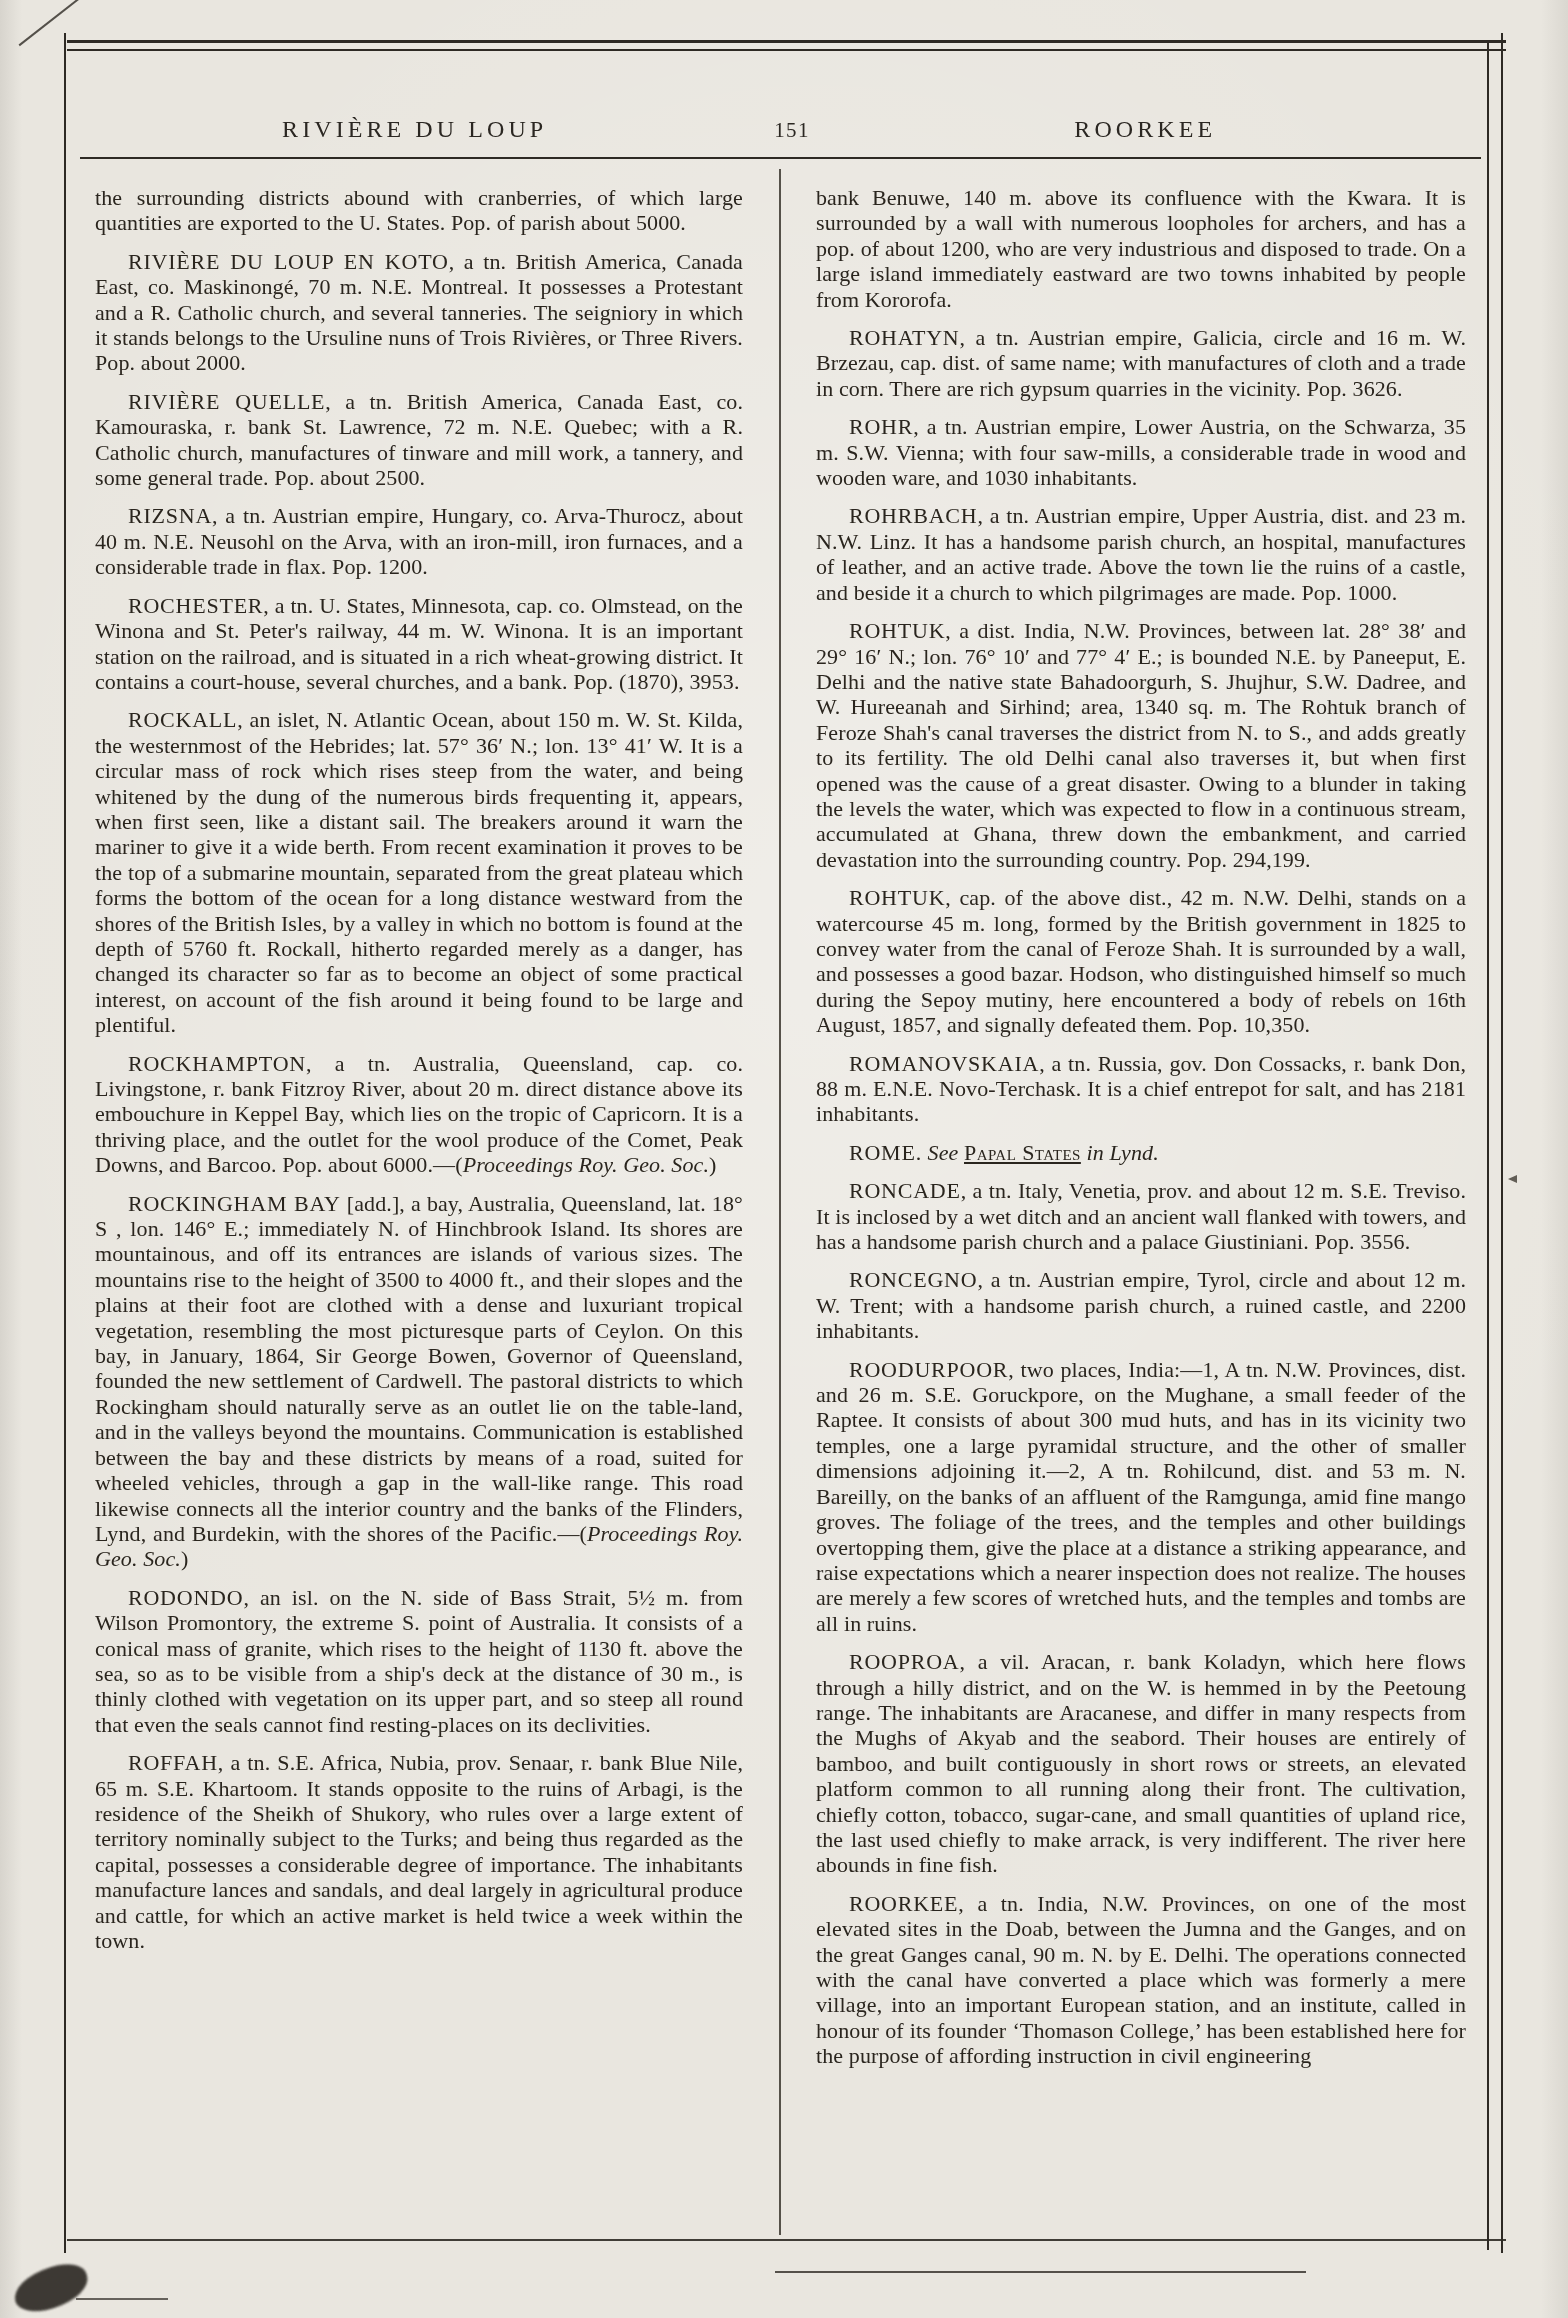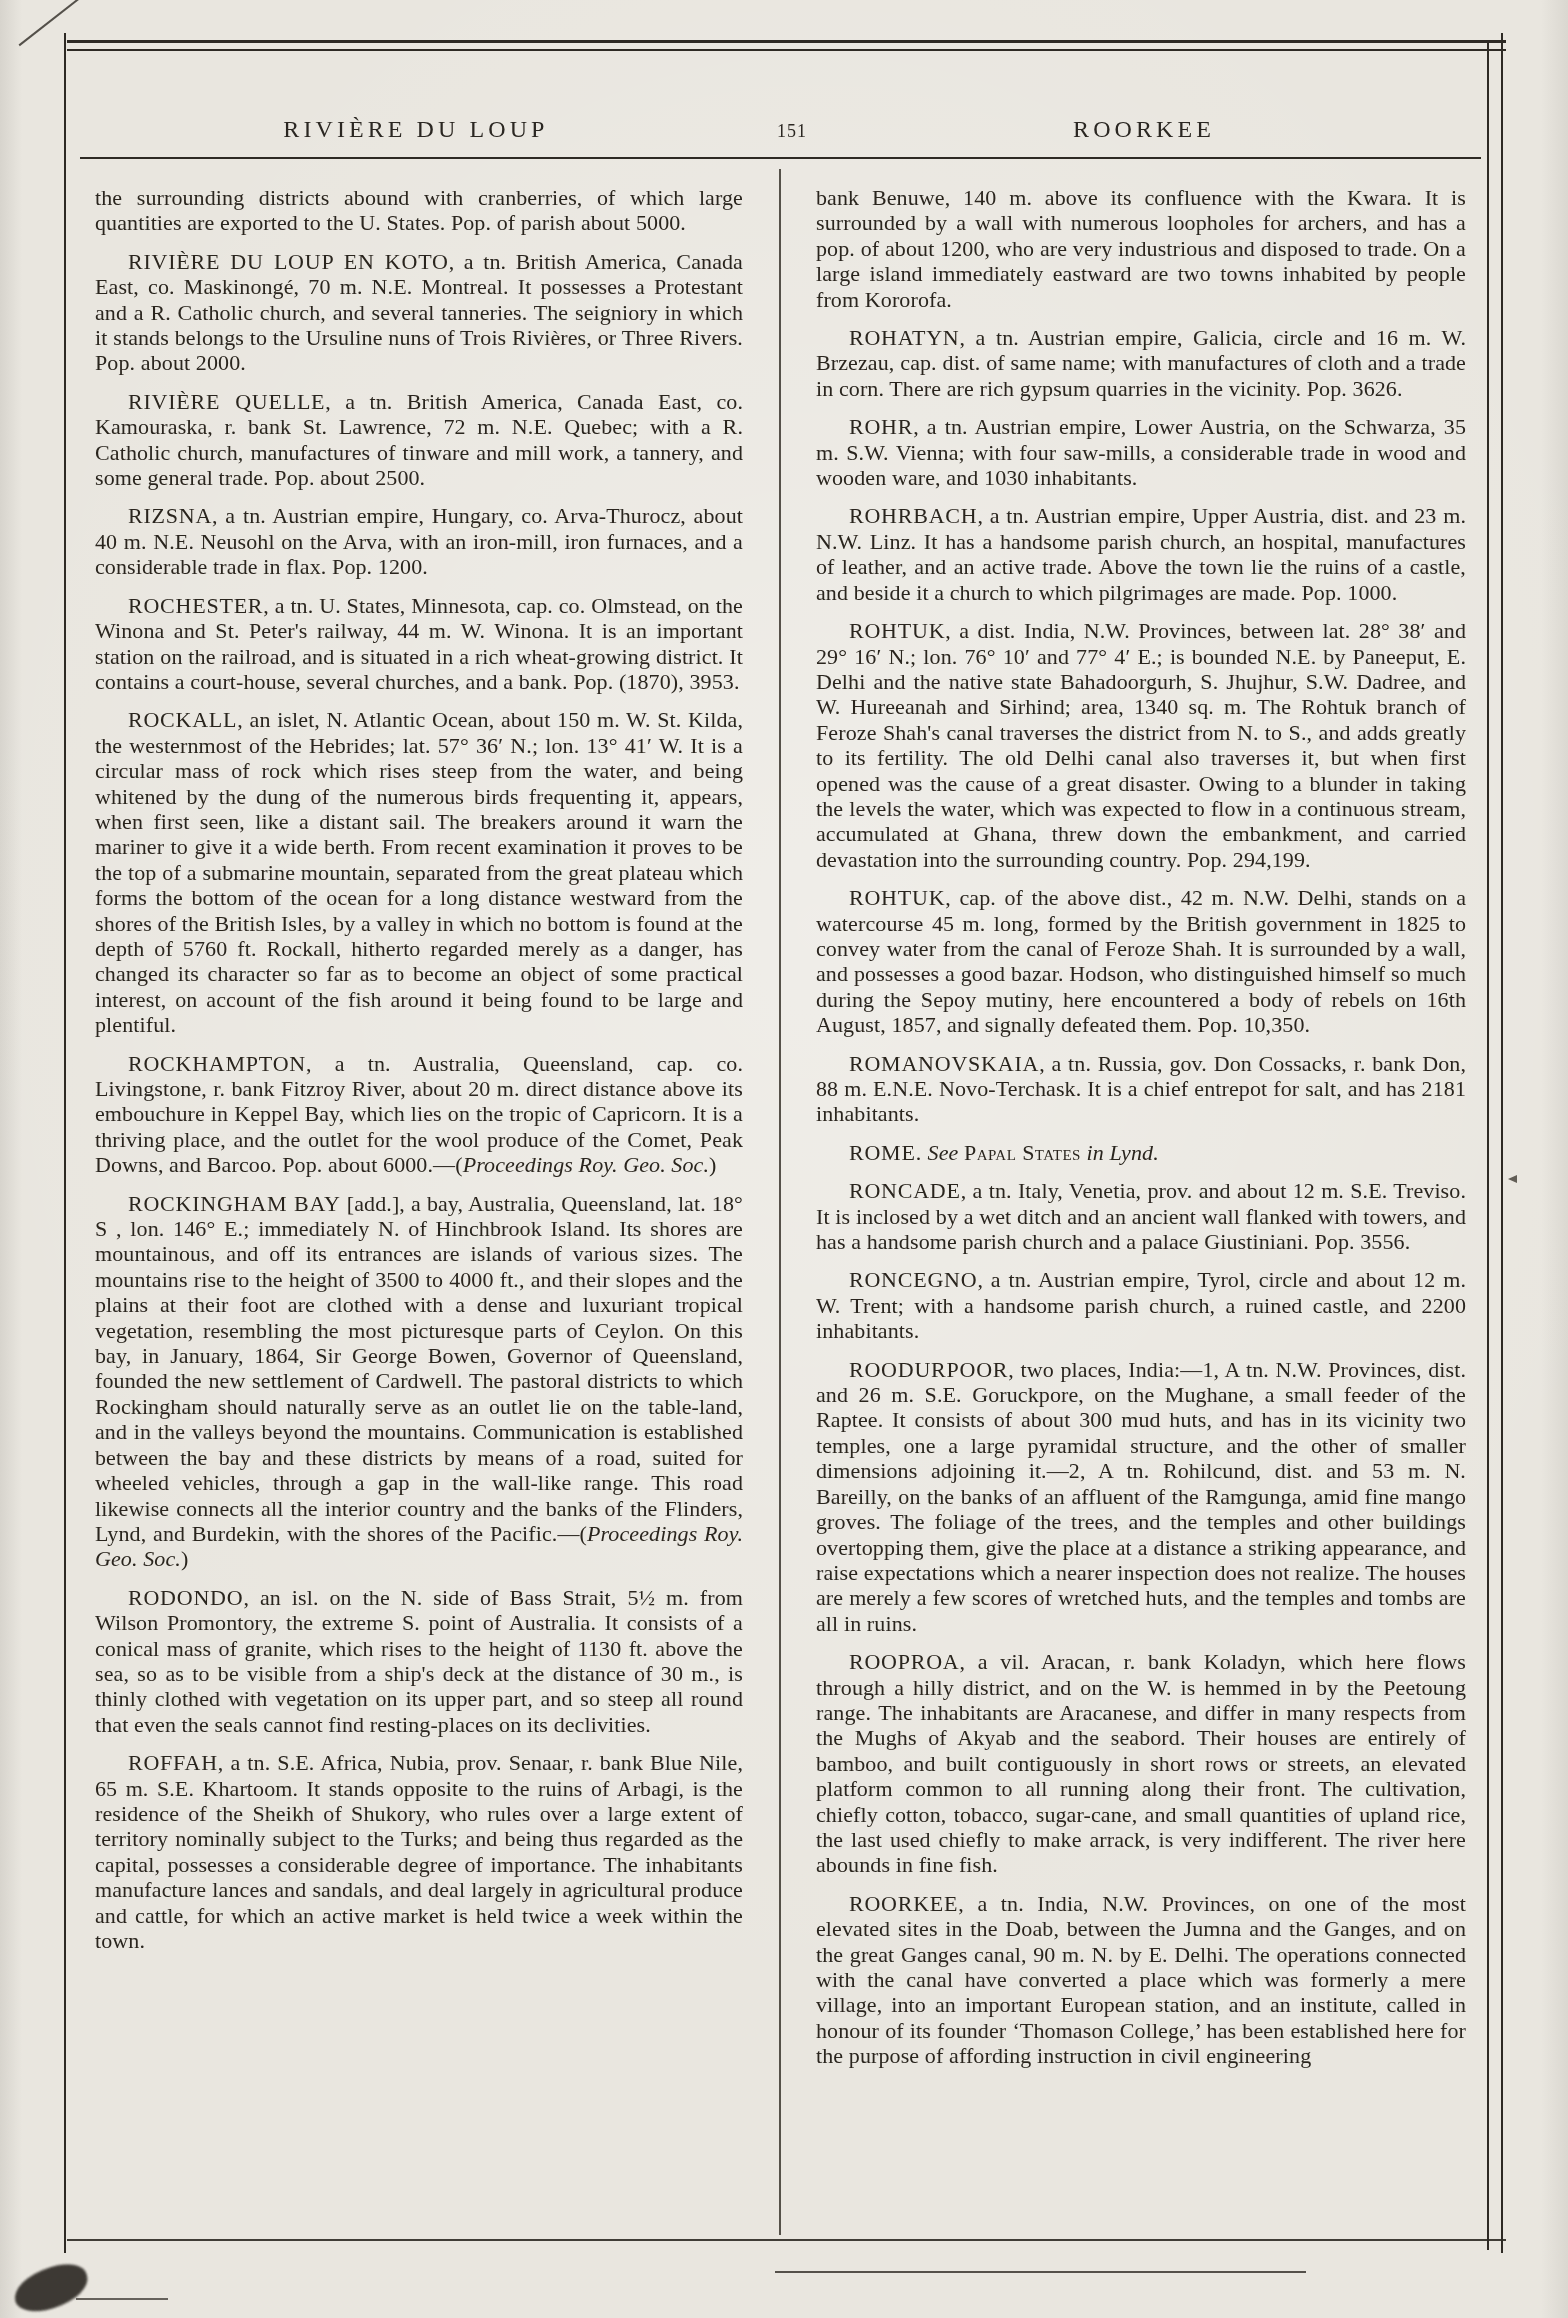--- a/index.html
+++ b/index.html
@@ -41,39 +41,39 @@
     opacity: .85;
   }
 
   
   .running-header {
     position: absolute; top: 116px; left: 80px; width: 1401px;
     display: flex; align-items: baseline;
   }
   .rh-side   { font-size: 24px; letter-spacing: .17em; color: #2b2722; white-space: nowrap; }
   .rh-left   { width: 674px; text-align: center; }
-  .rh-center { flex: 1; text-align: center; font-size: 18px; letter-spacing: .06em; color:#2b2722;margin-left:25px; }
+  .rh-center { flex: 1; text-align: center; font-size: 21px; letter-spacing: .06em; color:#2b2722;margin-left:25px; }
   .rh-right  { width: 676px; text-align: center; }
   .header-rule { left: 80px; top: 157px; width: 1401px; height: 2.4px; }
 
   
   .column-divider { left: 779px; top: 169px; width: 1.6px; height: 2066px; background:#454038; opacity:.9; }
   .col {
     position: absolute; top: 172px; width: 674px;
     font-size: 22px; line-height: 25.4px; text-align: justify;
     letter-spacing: .005em;
     hyphens: auto; -webkit-hyphens: auto;
   }
   .col-left  { left: 82px; }
   .col-right { left: 803px; width: 676px; }
   .entry { margin: 13px; text-indent: 1.5em; }
   .entry.cont { text-indent: 0; }
   .seg-h  { letter-spacing: .035em; }
   .seg-i  { font-style: italic; }
-  .seg-sc { font-variant: small-caps; letter-spacing: .02em; }
+  .seg-sc { font-variant: small-caps; letter-spacing: .02em; text-decoration: underline; }
 </style>
 </head>
 <body>
 
 <div>
 
   <div class="rule frame-top-thick"></div>
   <div class="rule frame-top-thin"></div>
   <div class="rule frame-left"></div>
   <div class="rule frame-right-inner"></div>

